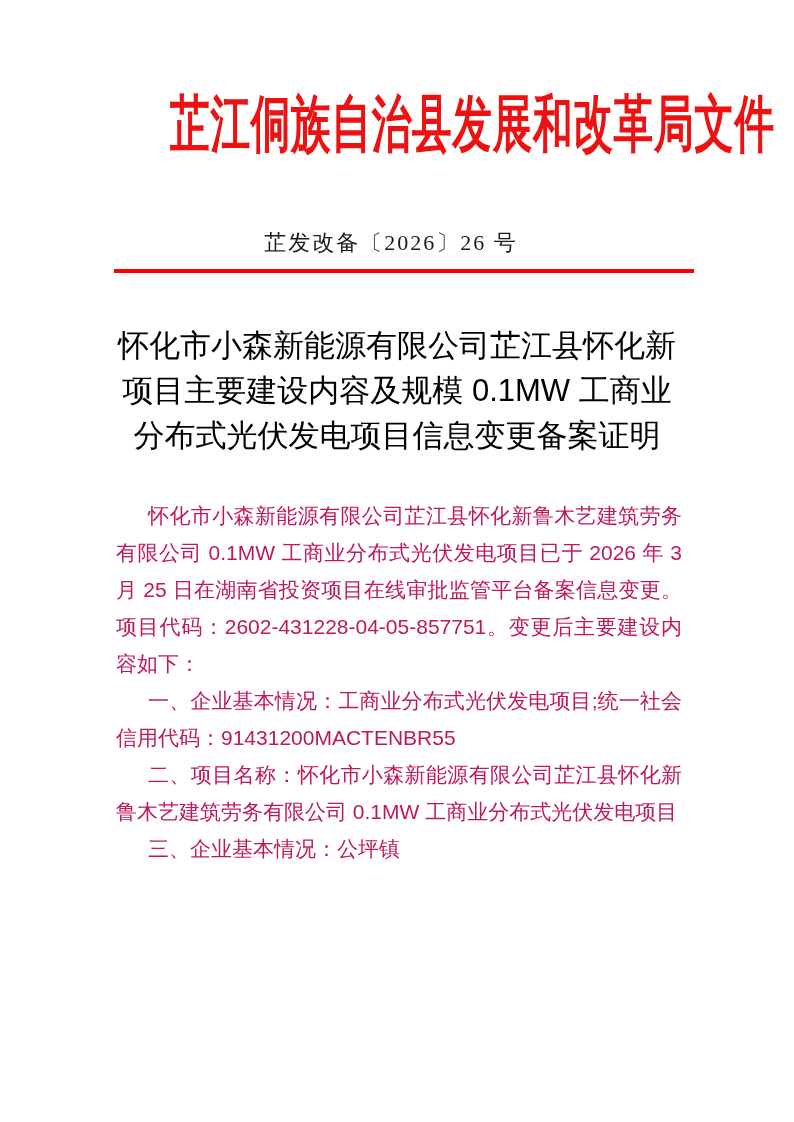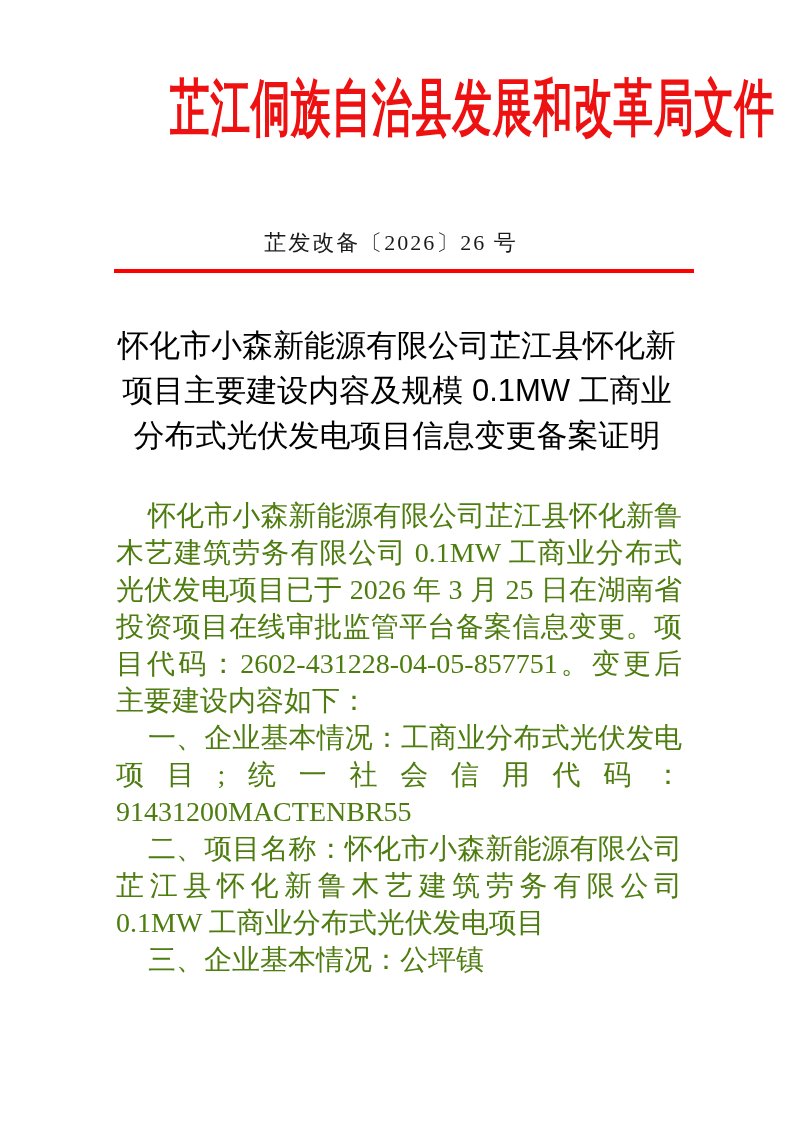--- a/index.html
+++ b/index.html
@@ -12,21 +12,21 @@
     width: 794px;
     height: 1122px;
     background: #ffffff;
     overflow: hidden;
     font-family: "Liberation Serif", serif;
     color: #000000;
   }
   
   .agency-header {
     position: absolute;
-    top: 72px;
+    top: 88px;
     left: 0;
     width: 794px;
     text-align: center;
     white-space: nowrap;
   }
   .agency-header .stretch {
     display: inline-block;
     font-family: "Liberation Serif", serif;
     font-weight: bold;
     font-size: 62px;
@@ -71,25 +71,25 @@
     font-size: 31px;
     line-height: 45px;
     color: #000000;
   }
   
   .doc-body {
     position: absolute;
     top: 497px;
     left: 116px;
     width: 566px;
-    font-family: Liberation Serif, serif;
-    font-size: 28px;
+    font-family: Liberation Sans, sans-serif;
+    font-size: 21px;
     line-height: 37px;
     text-align: justify;
-    color: #4d7c0f;
+    color: #be185d;
   }
   .doc-body p {
     margin: 0;
     padding: 0;
     text-indent: 32px;
   }
 </style>
 </head>
 <body>
 

